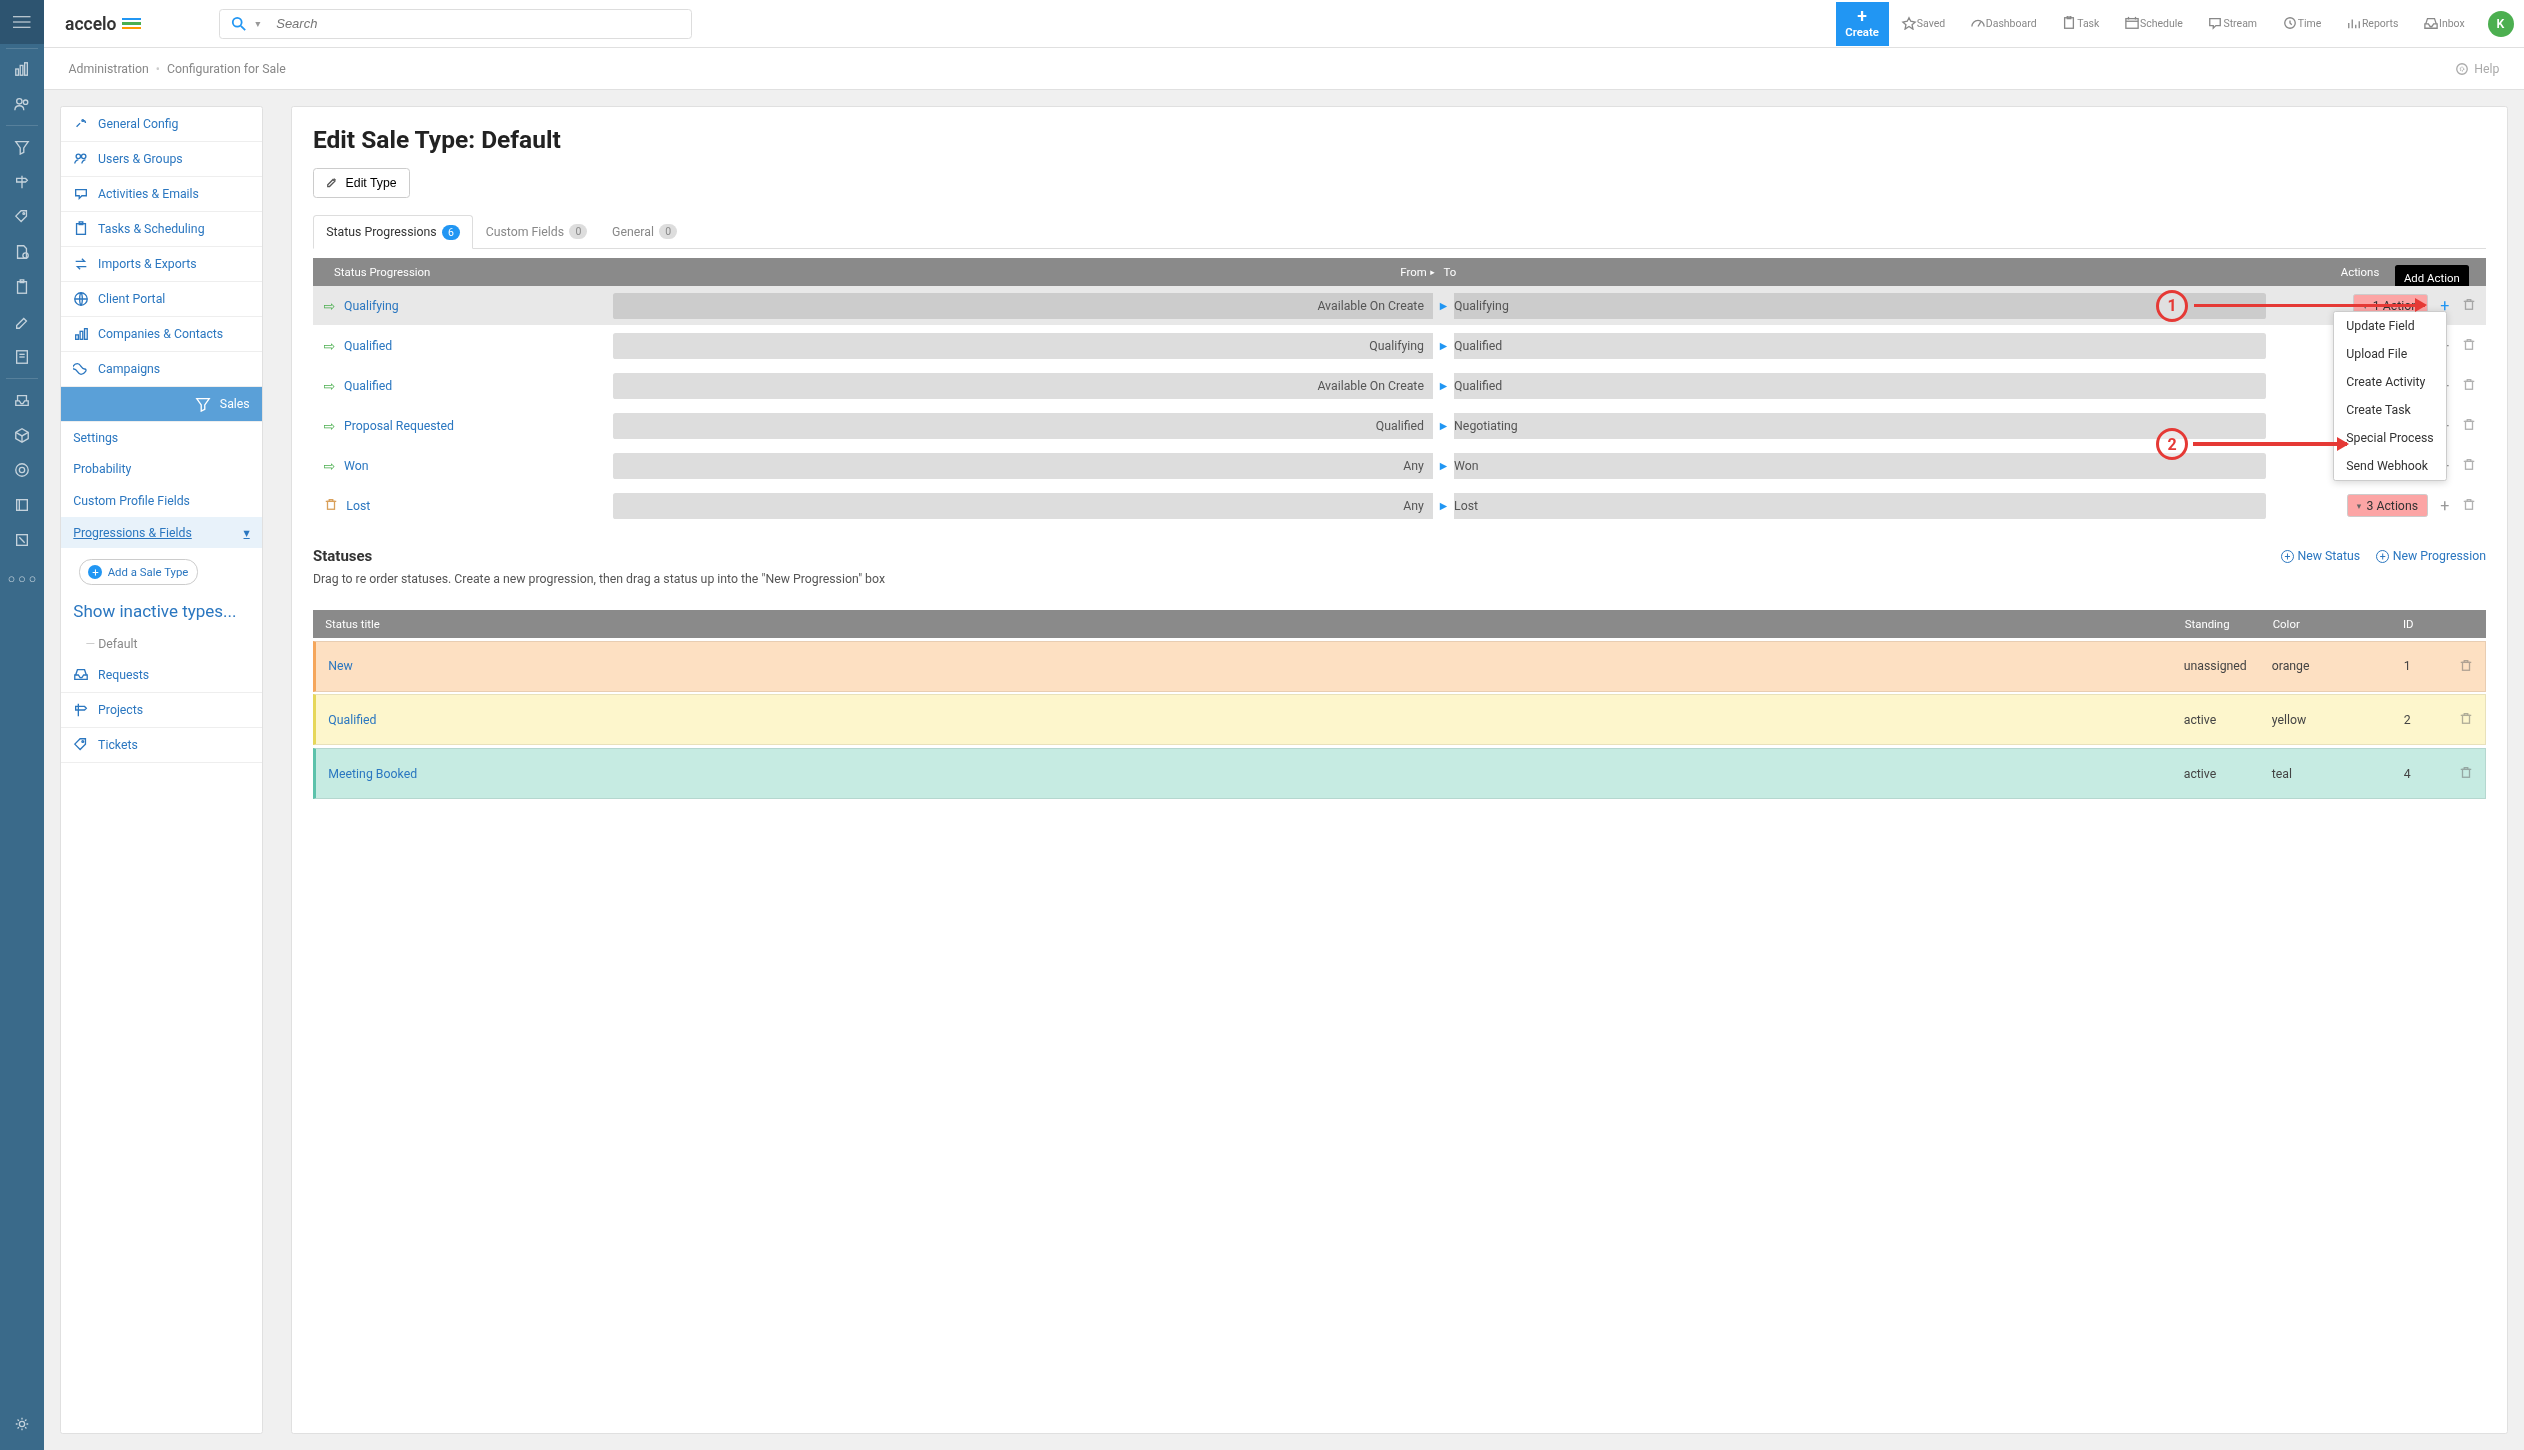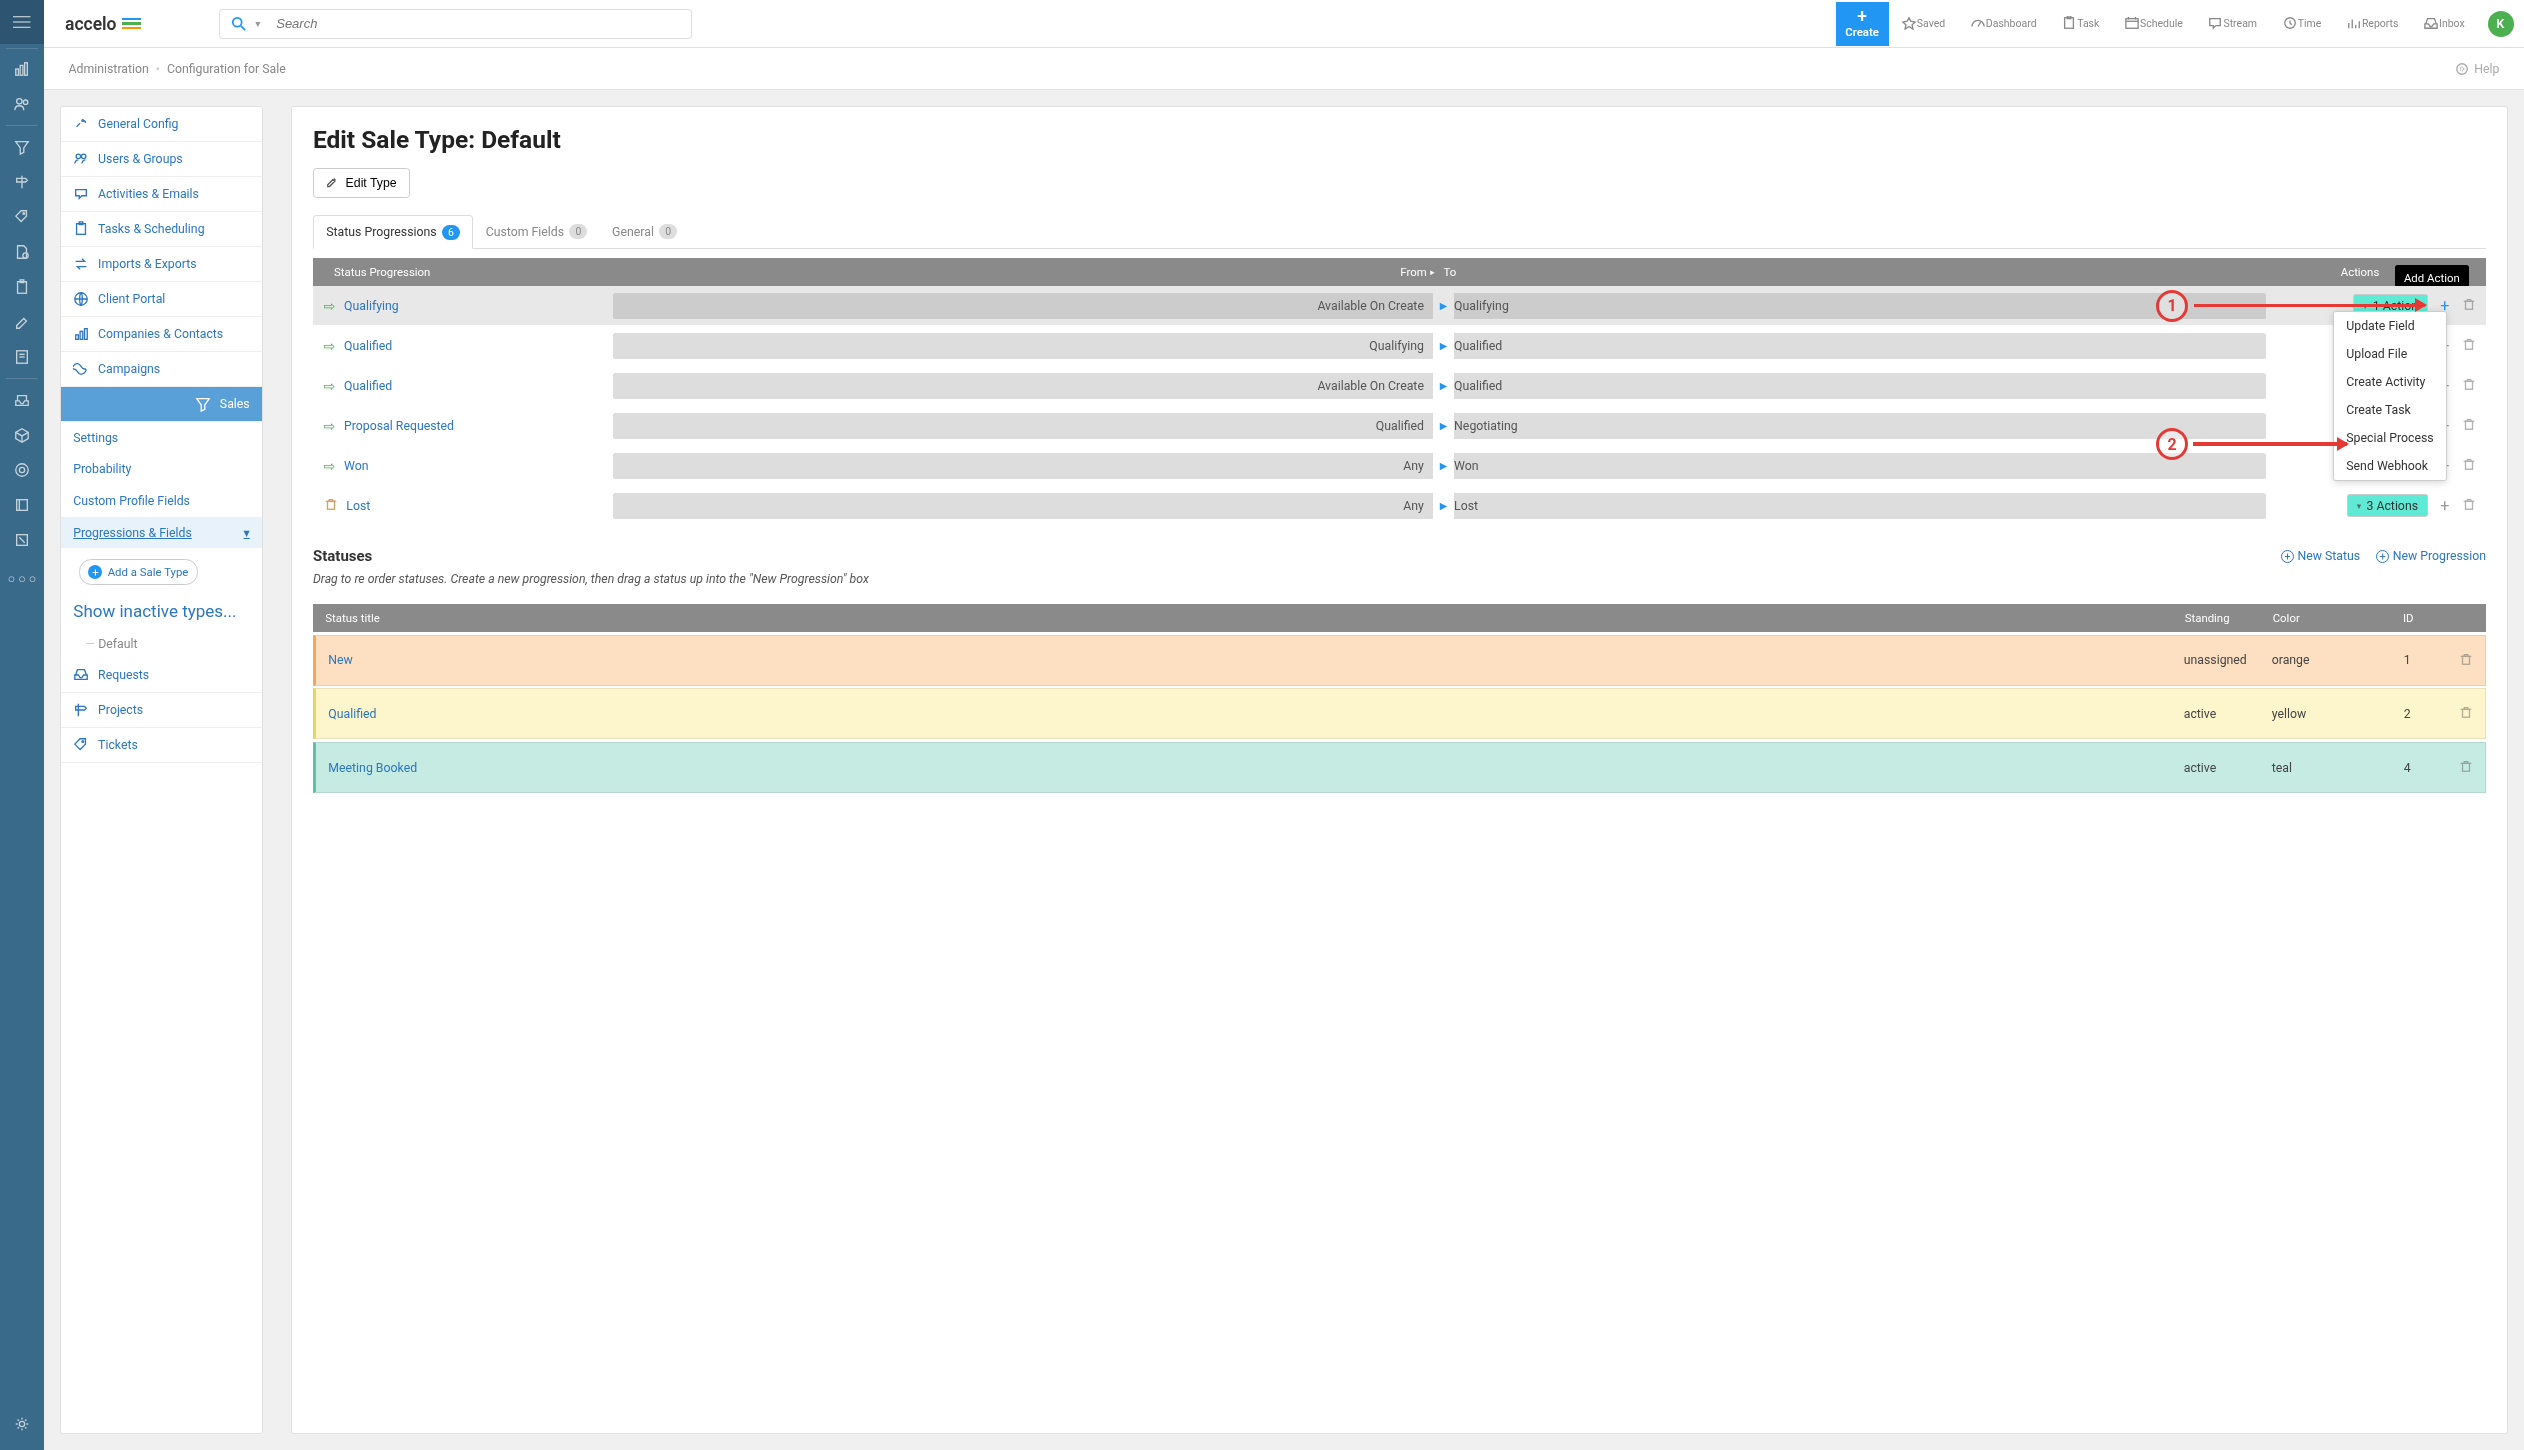--- a/index.html
+++ b/index.html
@@ -66,31 +66,31 @@
 .row .c1 { flex: 0 0 289px; display: flex; align-items: center; gap: 8.8px; }
 .row .arrow-ic { color: #4CAF50; font-size: 14px; }
 .row .arrow-ic.del { color: #999; }
 .row .plink { color: #2b77c0; cursor: pointer; }
 .row .c2 { flex: 1; text-align: right; padding-right: 8.8px; color: #555; background: #ddd; height: 26px; display: flex; align-items: center; justify-content: flex-end; border-radius: 2.6px 0 0 2.6px; }
 .row.hl .c2 { background: #ccc; }
 .row .tri { color: #2196F3; margin: 0 7px; font-size: 9.6px; }
 .row .c3 { flex: 1; color: #555; background: #ddd; height: 26px; display: flex; align-items: center; border-radius: 0 2.6px 2.6px 0; }
 .row.hl .c3 { background: #ccc; }
 .row .c4 { flex: 0 0 210px; display: flex; align-items: center; justify-content: flex-end; gap: 8.8px; }
-.actions-pill { border: 0.9px solid #ccc; background: #5eead4; padding: 3.5px 8.8px; border-radius: 2.6px; cursor: pointer; display: flex; align-items: center; gap: 5.3px; font-size: 12.3px; color: #333; }
+.actions-pill { border: 0.9px solid #ccc; background: #fca5a5; padding: 3.5px 8.8px; border-radius: 2.6px; cursor: pointer; display: flex; align-items: center; gap: 5.3px; font-size: 12.3px; color: #333; }
 .actions-pill::before { content: "▾"; font-size: 8.8px; color: #666; }
 .add-plus { color: #999; font-size: 16px; cursor: pointer; padding: 0 3.5px; }
 .add-plus.blue { color: #2196F3; }
 .trash { cursor: pointer; opacity: 0.5; }
 .trash svg { stroke: #666; fill: none; stroke-width: 1.5; }
 .statuses-header { display: flex; align-items: center; margin-top: 21px; margin-bottom: 7px; }
 .statuses-header h3 { font-size: 15px; color: #333; }
 .statuses-header .links { margin-left: auto; display: flex; gap: 16px; }
 .statuses-header .links a { color: #2b77c0; cursor: pointer; display: flex; align-items: center; gap: 3.5px; font-size: 12.3px; }
-.statuses-hint { color: #555; font-size: 12.3px; margin-bottom: 18px; font-style: italic; }
+.statuses-hint { color: #555; font-size: 12.3px; margin-bottom: 24px; }
 .shead { background: #8a8a8a; color: #fff; display: flex; align-items: center; height: 28px; padding: 0 12.3px; font-size: 11.4px; }
 .shead .s1 { flex: 1; }
 .shead .s2 { flex: 0 0 88px; }
 .shead .s3 { flex: 0 0 105px; }
 .shead .s4 { flex: 0 0 61px; text-align: center; }
 .shead .s5 { flex: 0 0 35px; }
 .srow { display: flex; align-items: center; height: 51px; padding: 0 12.3px; border: 0.9px solid rgba(0,0,0,0.08); margin: 2.6px 0; font-size: 12.3px; }
 .srow .s1 { flex: 1; color: #2b77c0; cursor: pointer; }
 .srow .s2 { flex: 0 0 88px; color: #444; }
 .srow .s3 { flex: 0 0 105px; color: #444; }

